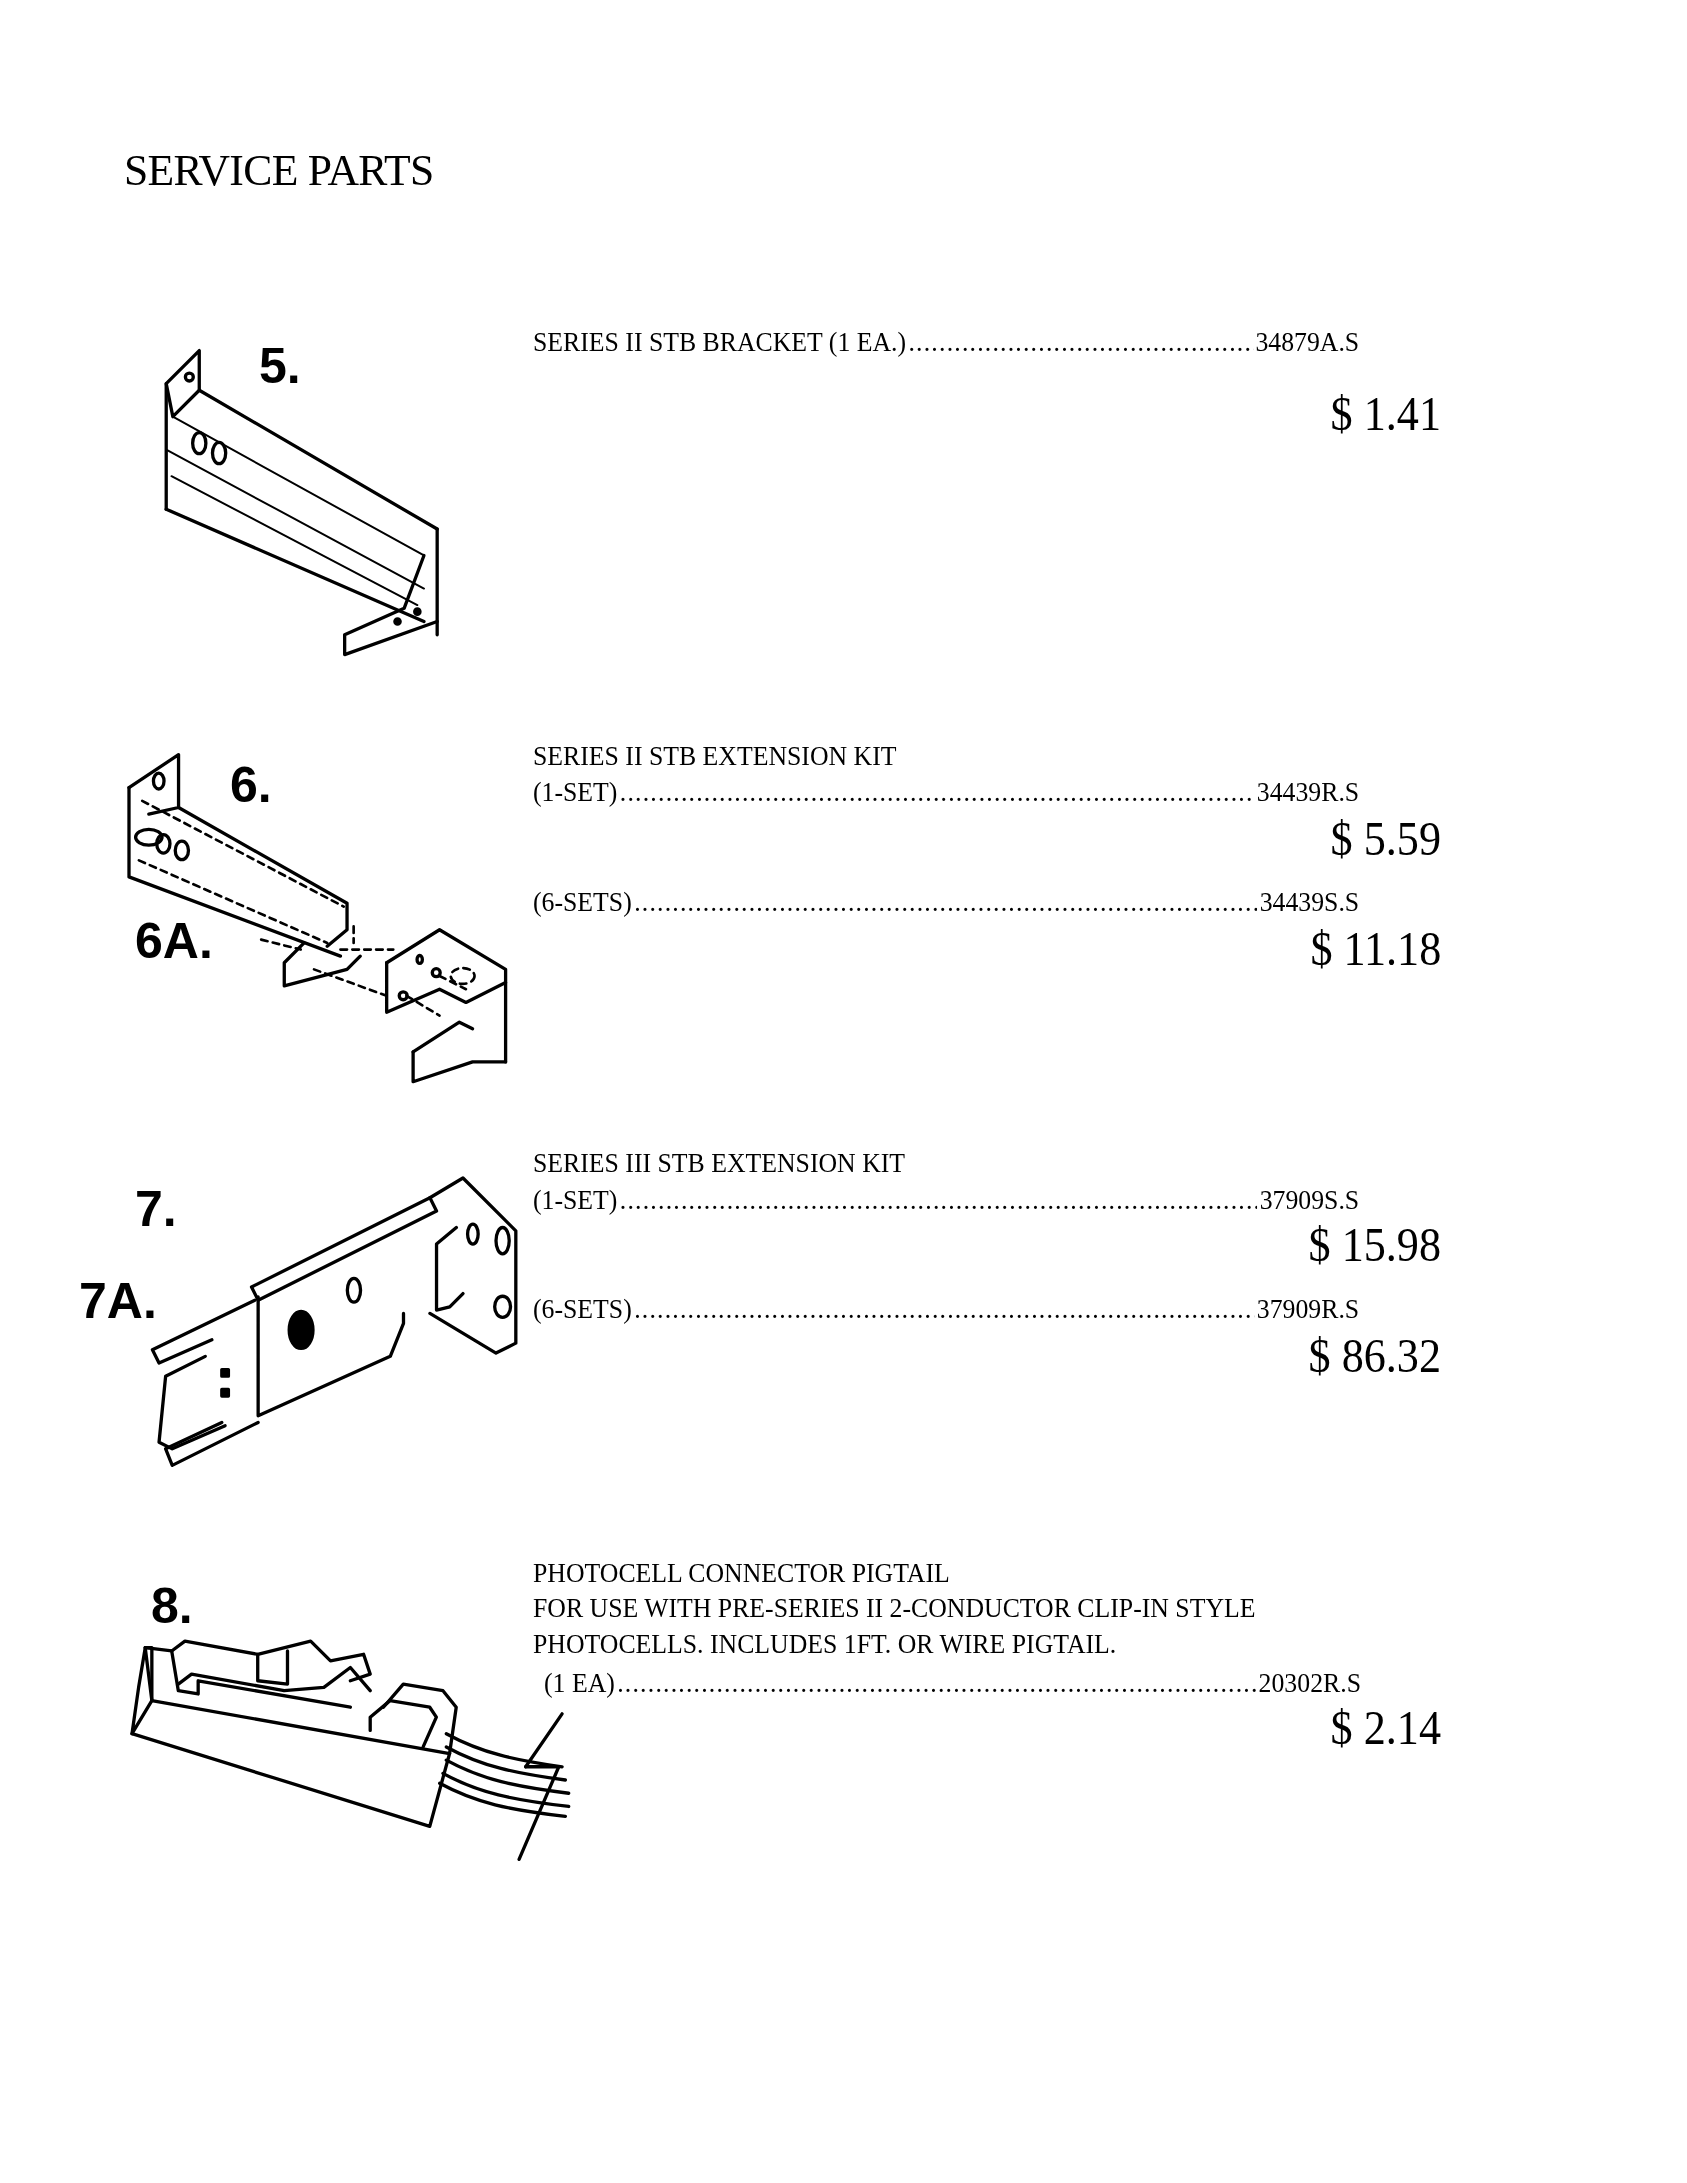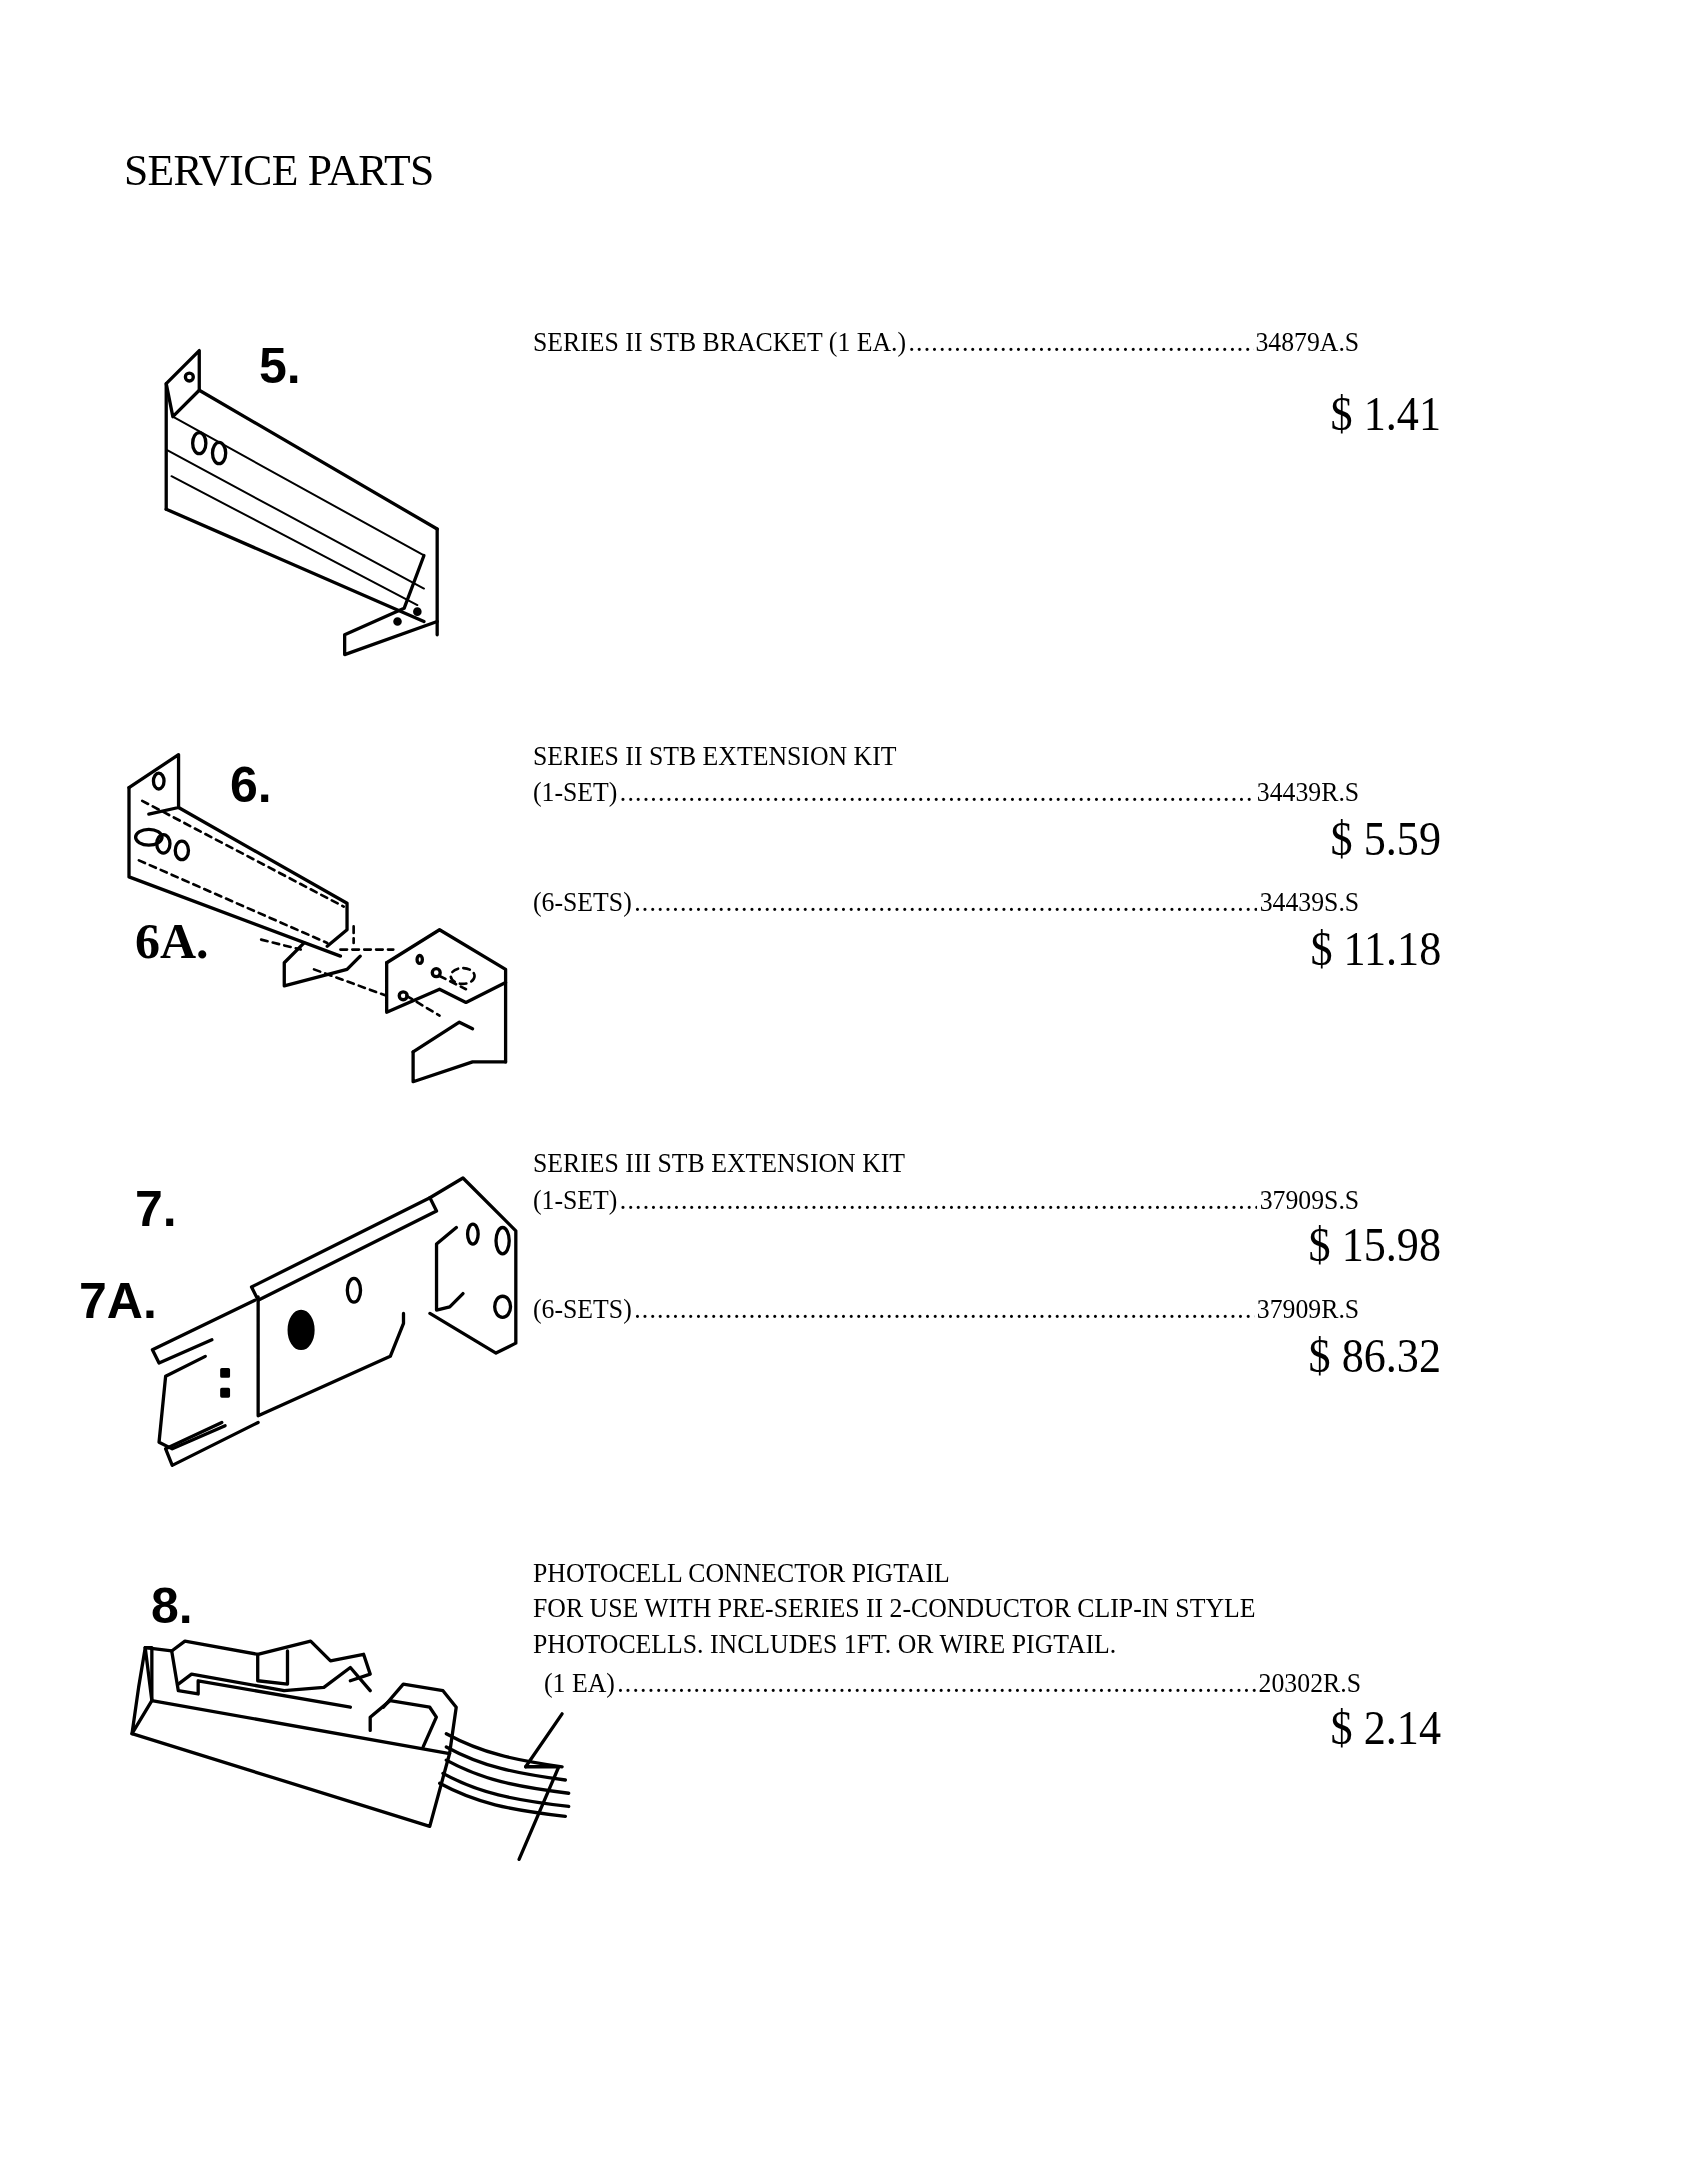--- a/index.html
+++ b/index.html
@@ -82,21 +82,21 @@
     <polyline points="430,455 430,500 520,470 570,470"></polyline>
     <polyline points="430,455 500,410 520,420"></polyline>
     <circle cx="415" cy="370" r="6"></circle>
     <circle cx="465" cy="335" r="6"></circle>
     <ellipse cx="440" cy="315" rx="4" ry="6"></ellipse>
     <ellipse cx="505" cy="340" rx="18" ry="12" class="dash"></ellipse>
     <line x1="420" y1="370" x2="470" y2="400" class="dash"></line>
     <line x1="470" y1="340" x2="510" y2="360" class="dash"></line>
   </svg>
   <div class="abs sans fig-label" style="left:230px; top:760px;">6.</div>
-  <div class="abs sans fig-label" style="left:135px; top:916px;font-family:Liberation Serif, serif;">6A.</div>
+  <div class="abs sans fig-label" style="left:135px; top:916px;">6A.</div>
 
   <div class="desc serif" style="top:742px;">SERIES II STB EXTENSION KIT</div>
   <div class="line serif" style="top:778px;">
     <span class="txt">(1-SET)</span>
     <span class="dots"></span>
     <span class="code">34439R.S</span>
   </div>
   <div class="price serif" style="top:815px;">$ 5.59</div>
   <div class="line serif" style="top:888px;">
     <span class="txt">(6-SETS)</span>

